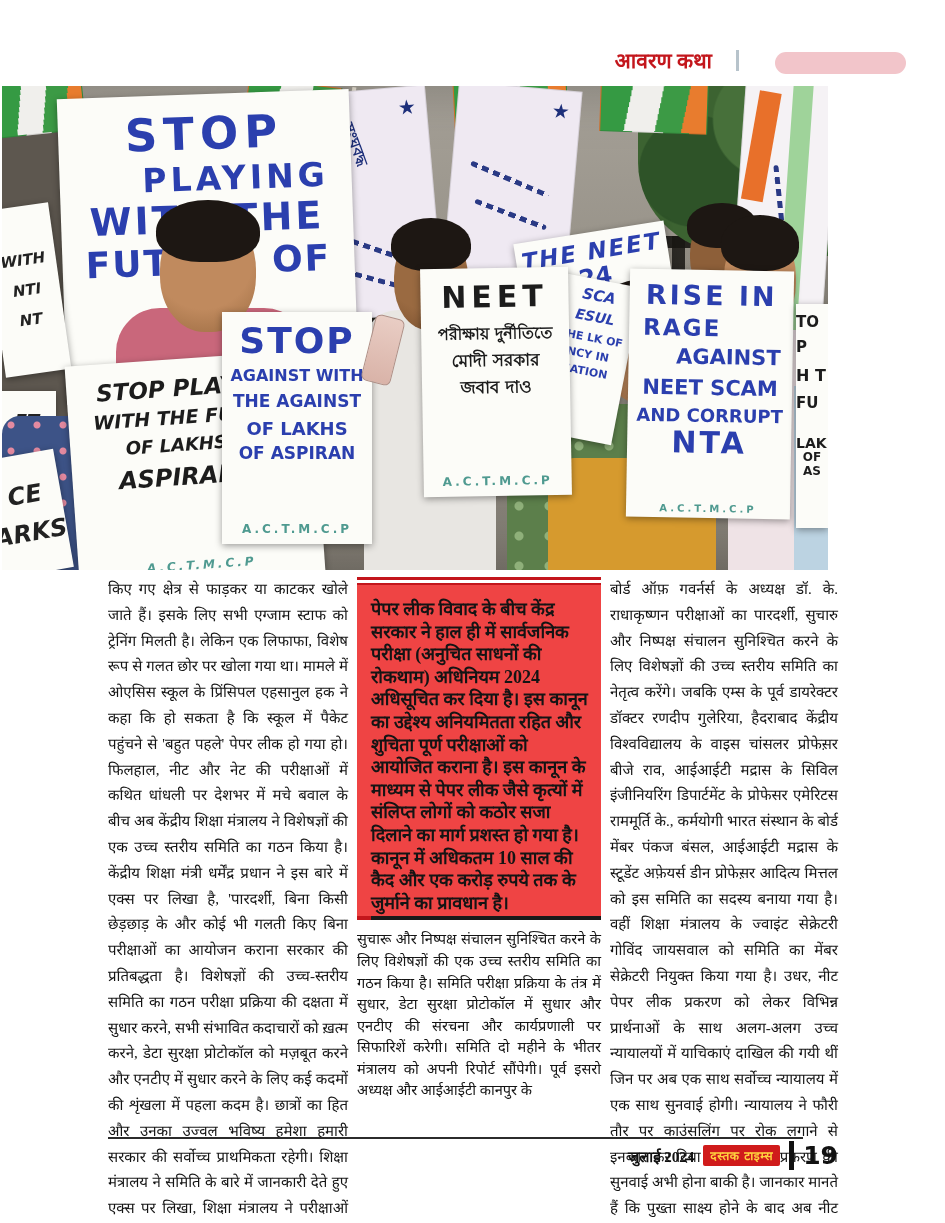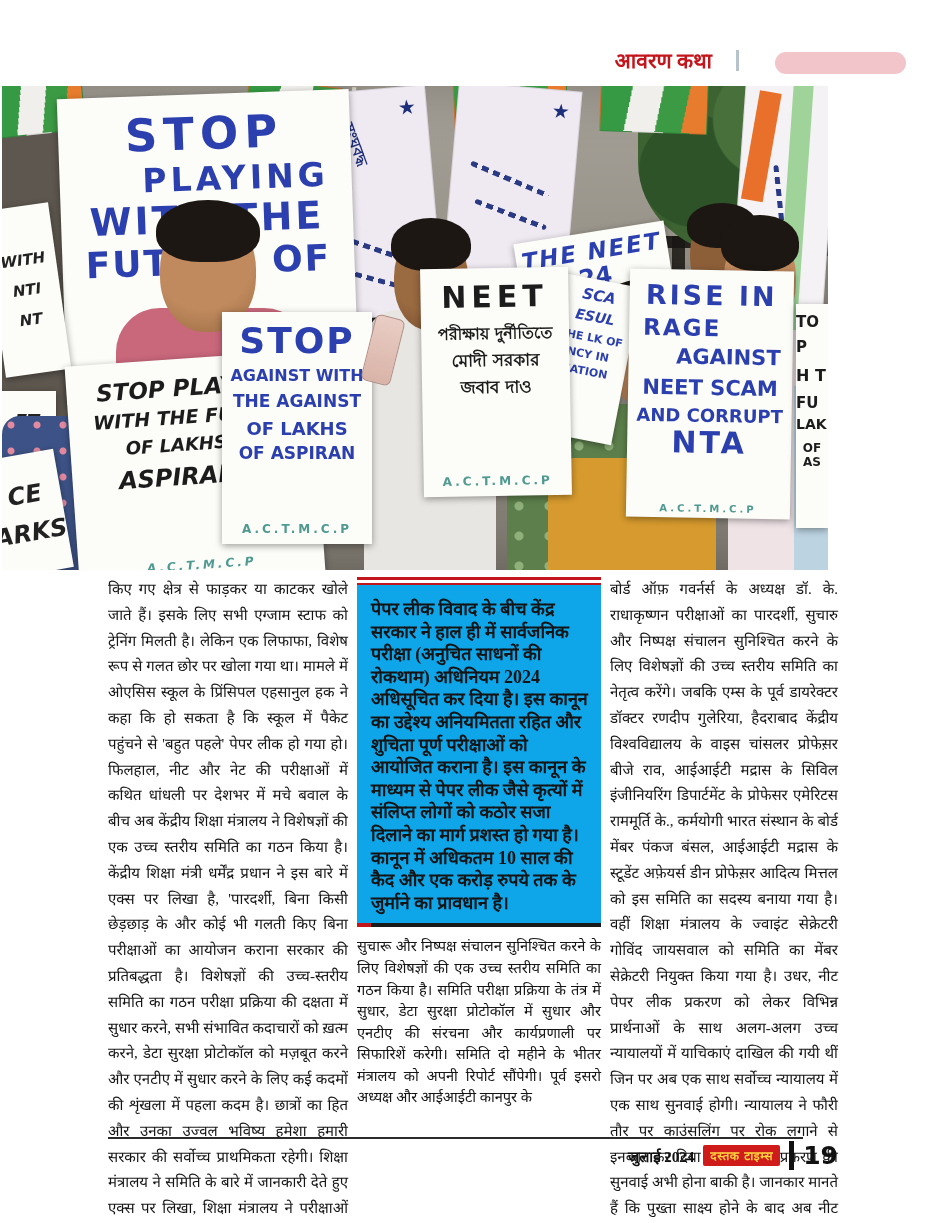--- a/index.html
+++ b/index.html
@@ -51,21 +51,21 @@
 
   
   .col{position:absolute;top:577px;text-align:justify;font-size:15px;line-height:25.8px;}
   .col p{margin:0;}
   #col1{left:108px;width:240px;}
   #col2{left:357px;width:244px;}
   #col3{left:610px;width:228px;}
 
   .red-rule-a{height:3px;background:#c3161c;margin-bottom:3px;}
   .red-rule-b{height:2px;background:#c3161c;}
-  .hbox{background:#0ea5e9;padding:13px 12px 9px 14px;}
+  .hbox{background:#ef4444;padding:13px 12px 2px 14px;}
   .hbox p{font-size:18px;line-height:22.6px;font-weight:600;text-align:left;margin:0;}
   .box-bottom-rule{display:flex;height:4px;}
   .box-bottom-rule .red{width:14px;background:#c3161c;}
   .box-bottom-rule .blk{flex:1;background:#1a1a1a;}
   .below-box{margin-top:9px !important;font-size:14.6px;line-height:21.6px;}
 
   
   .foot-rule{position:absolute;left:108px;top:1137px;width:695px;height:2px;background:#2b2b2b;}
   .footer{position:absolute;top:1141px;left:108px;width:730px;display:flex;justify-content:flex-end;align-items:center;gap:9px;}
   .foot-date{font-weight:bold;font-size:15px;color:#111;}
@@ -199,22 +199,22 @@
       <span class="sl bl" style="font-size:18px;margin-top:6px;">AND CORRUPT</span>
       <span class="sl bl" style="font-size:30px;letter-spacing:3px;">NTA</span>
       <span class="acm" style="font-size:10px;padding-bottom:4px;">A.C.T.M.C.P</span>
     </div>
 
     <div class="sign" style="left:794px;top:218px;width:32px;height:214px;z-index:5;padding-top:10px;align-items:flex-start;">
       <span class="sl bk" style="font-size:15px;">TO</span>
       <span class="sl bk" style="font-size:15px;margin-top:8px;">P</span>
       <span class="sl bk" style="font-size:16px;margin-top:10px;">H T</span>
       <span class="sl bk" style="font-size:15px;margin-top:10px;">FU</span>
-      <span class="sl bk" style="font-size:14px;margin-top:4px;">LAK</span>
-      <span class="sl bk" style="font-size:12px;margin-top:10px;">OF AS</span>
+      <span class="sl bk" style="font-size:14px;margin-top:23px;">LAK</span>
+      <span class="sl bk" style="font-size:12px;">OF AS</span>
     </div>
   </div>
 
   <div class="col" id="col1">
     <p>किए गए क्षेत्र से फाड़कर या काटकर खोले जाते हैं। इसके लिए सभी एग्जाम स्टाफ को ट्रेनिंग मिलती है। लेकिन एक लिफाफा, विशेष रूप से गलत छोर पर खोला गया था। मामले में ओएसिस स्कूल के प्रिंसिपल एहसानुल हक ने कहा कि हो सकता है कि स्कूल में पैकेट पहुंचने से 'बहुत पहले' पेपर लीक हो गया हो। फिलहाल, नीट और नेट की परीक्षाओं में कथित धांधली पर देशभर में मचे बवाल के बीच अब केंद्रीय शिक्षा मंत्रालय ने विशेषज्ञों की एक उच्च स्तरीय समिति का गठन किया है। केंद्रीय शिक्षा मंत्री धर्मेंद्र प्रधान ने इस बारे में एक्स पर लिखा है, 'पारदर्शी, बिना किसी छेड़छाड़ के और कोई भी गलती किए बिना परीक्षाओं का आयोजन कराना सरकार की प्रतिबद्धता है। विशेषज्ञों की उच्च-स्तरीय समिति का गठन परीक्षा प्रक्रिया की दक्षता में सुधार करने, सभी संभावित कदाचारों को ख़त्म करने, डेटा सुरक्षा प्रोटोकॉल को मज़बूत करने और एनटीए में सुधार करने के लिए कई कदमों की शृंखला में पहला कदम है। छात्रों का हित और उनका उज्वल भविष्य हमेशा हमारी सरकार की सर्वोच्च प्राथमिकता रहेगी। शिक्षा मंत्रालय ने समिति के बारे में जानकारी देते हुए एक्स पर लिखा, शिक्षा मंत्रालय ने परीक्षाओं का पारदर्शी,</p>
   </div>
 
   <div class="col" id="col2">
     <div class="red-rule-a"></div>
     <div class="red-rule-b"></div>

